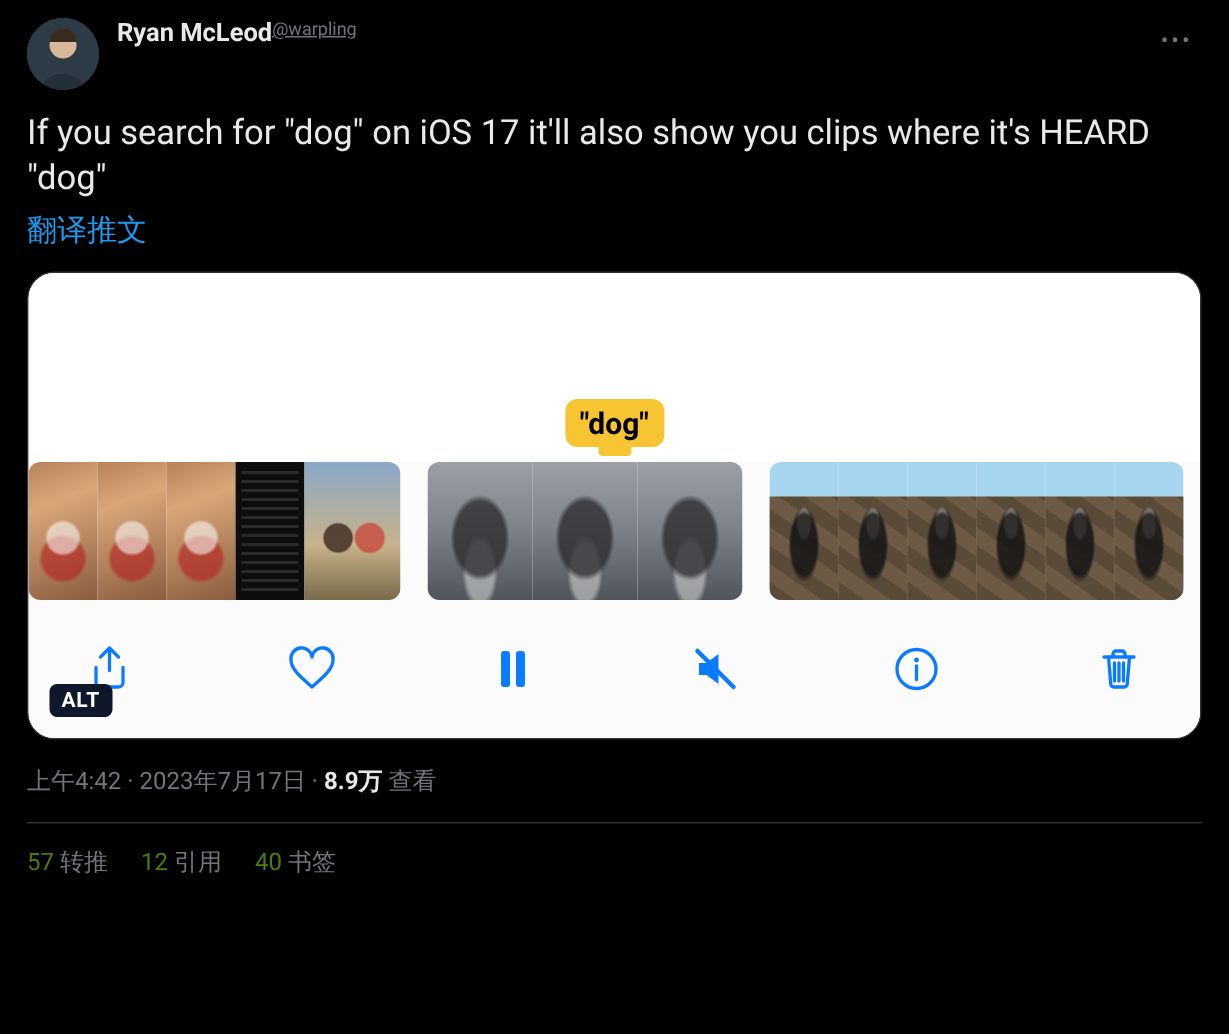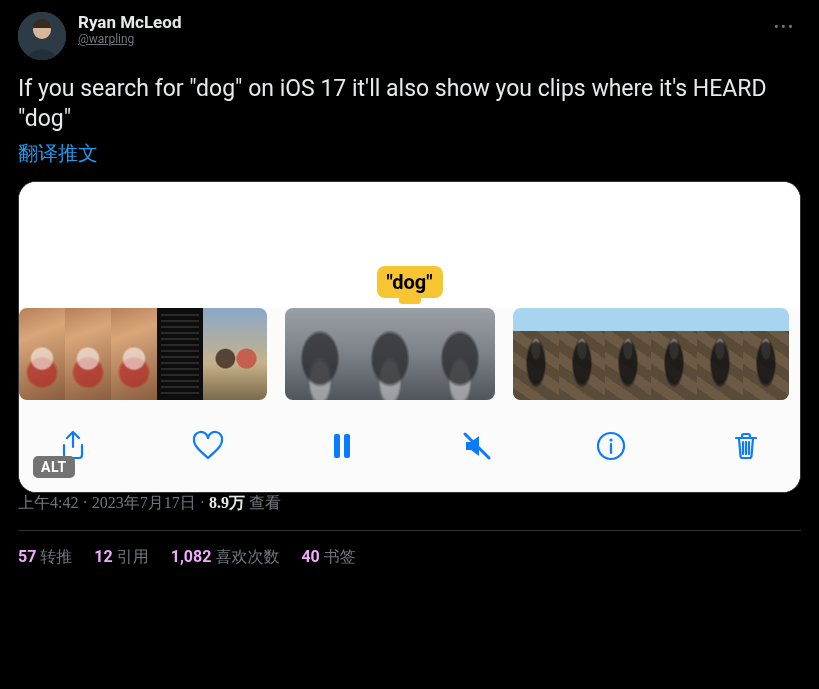--- a/index.html
+++ b/index.html
@@ -22,21 +22,21 @@
   }
   .avatar {
     width: 48px;
     height: 48px;
     border-radius: 50%;
     background: linear-gradient(135deg,#5a6b7a 0%,#2f3a44 100%);
     flex-shrink: 0;
     overflow: hidden;
   }
   .avatar svg { width:100%; height:100%; }
-  .names { display:flex; flex-direction:column; }
+  .names { display:flex; flex-direction:row; }
   .display-name { font-weight:700; font-size:17px; color:#e7e9ea; }
   .handle { font-size:12px; color:#71767b;text-decoration:underline; }
   .more {
     position:absolute; right:0; top:0;
     color:#71767b; font-size:15px; padding:6px;
     letter-spacing:2px;
   }
   .tweet-text {
     margin-top: 14px;
     font-size: 23px;
@@ -144,48 +144,48 @@
   .tb-btn svg { width:34px; height:34px; stroke:#0a7aff; fill:none; stroke-width:2.2; }
   .tb-btn.pause svg { fill:#0a7aff; stroke:none; }
   .tb-btn.mute svg { fill:#0a7aff; stroke:#0a7aff; }
   .tb-btn.info svg { stroke:#0a7aff; }
   .tb-btn.trash svg { stroke:#0a7aff; }
 
   .alt-badge {
     position:absolute;
     left:14px;
     bottom:14px;
-    background:#737373;
+    background:#0f172a;
     color:#fff;
     font-weight:700;
     font-size:14px;
     padding:3px 8px;
     border-radius:5px;
     letter-spacing:0.5px;
   }
 
   .meta {
+    margin-top: 18px;
     color:#71767b;
     font-size:16px;
-    font-family:Liberation Serif, serif;
   }
   .meta .views-num { color:#e7e9ea; font-weight:700; }
   .divider {
     margin-top:16px;
     height:1px;
     background:#2f3336;
   }
   .stats {
     display:flex;
     gap:22px;
     padding-top:16px;
     font-size:16px;
     color:#71767b;
   }
-  .stats .num { color:#f0abfc; font-weight:700; margin-right:4px; }
+  .stats .num { color:#4d7c0f; font-weight:400; margin-right:4px; }
 </style>
 </head>
 <body>
 
 <div class="tweet">
 
   <div class="header">
     <div class="avatar">
       <svg viewBox="0 0 48 48">
         <rect width="48" height="48" fill="#2d3b47"></rect>
@@ -277,17 +277,16 @@
 
   <div class="meta">
     <span>上午4:42</span><span> · </span><span>2023年7月17日</span><span> · </span><span class="views-num">8.9万</span><span> 查看</span>
   </div>
 
   <div class="divider"></div>
 
   <div class="stats">
     <div><span class="num">57</span><span>转推</span></div>
     <div><span class="num">12</span><span>引用</span></div>
-    <div><span class="num">1,082</span><span>喜欢次数</span></div>
     <div><span class="num">40</span><span>书签</span></div>
   </div>
 
 </div>
 
 </body></html>

